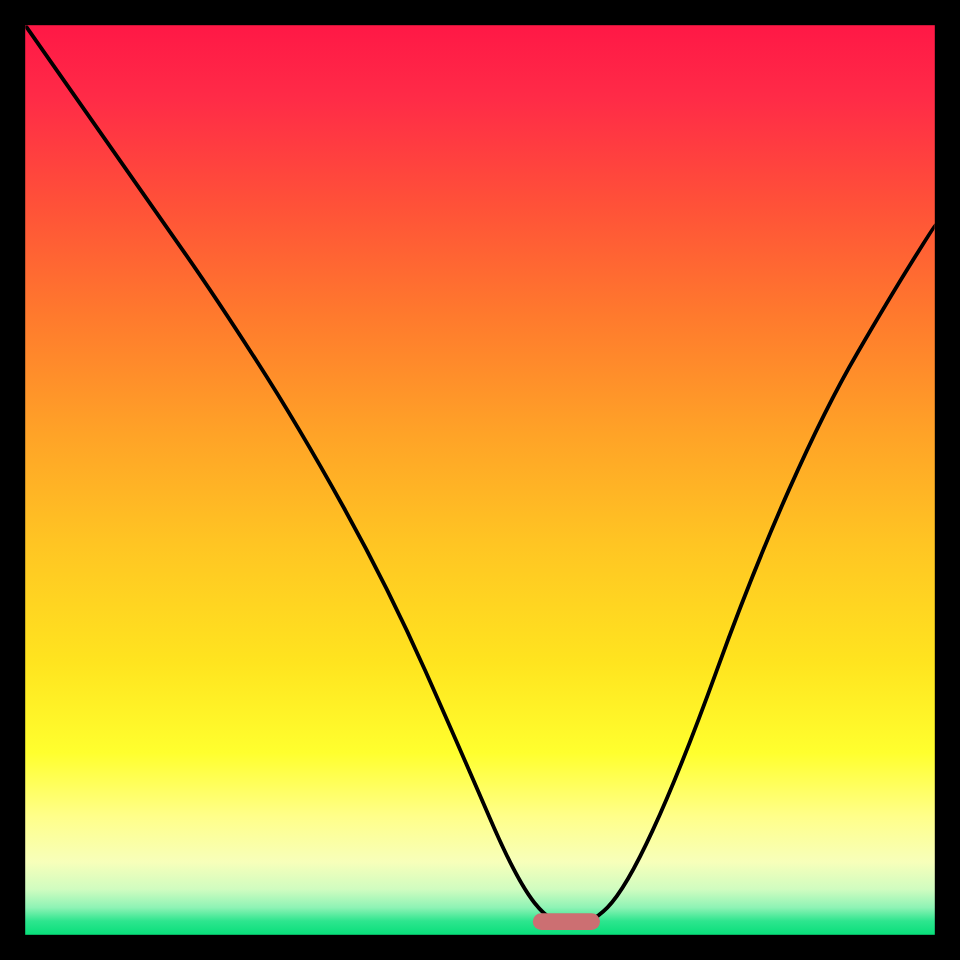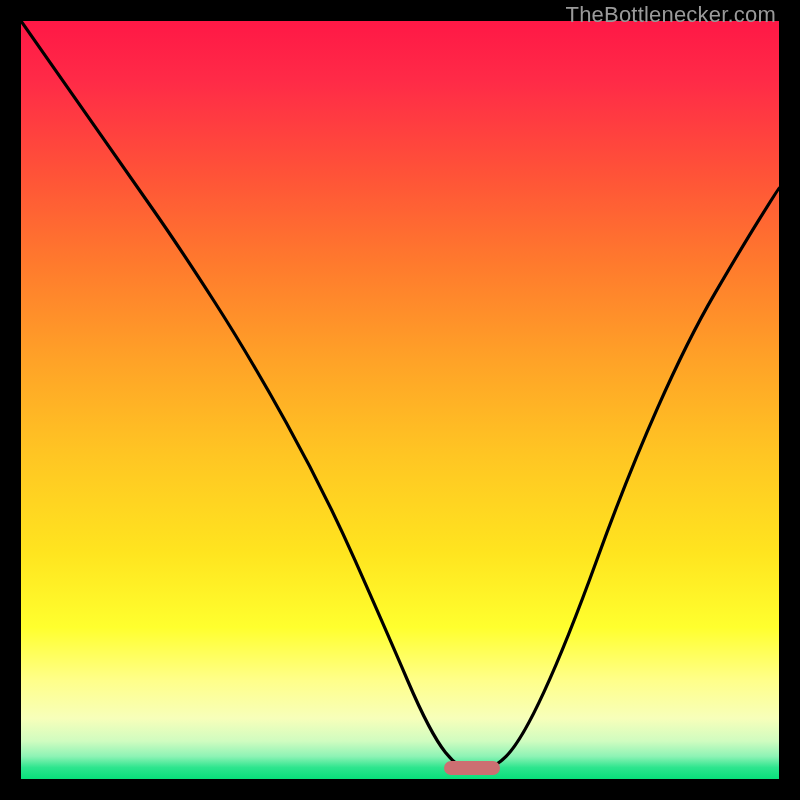--- a/index.html
+++ b/index.html
@@ -73,15 +73,14 @@
   <div class="plot-area">
 
     <svg class="curve" viewBox="0 0 758 758" preserveAspectRatio="none">
       <path id="curve-path" fill="none" stroke="#000000" stroke-width="3.2" stroke-linecap="round" stroke-linejoin="round" d="M 0.0 0.0 Q 0.0 0.0 26.5 37.9 Q 53.1 75.8 79.6 113.7 Q 106.1 151.6 132.7 189.5 Q 159.2 227.4 193.3 280.5 Q 227.4 333.5 265.3 401.7 Q 303.2 470.0 333.5 538.2 Q 363.8 606.4 386.6 659.5 Q 409.3 712.5 424.5 731.5 Q 439.6 750.4 454.8 750.4 Q 470.0 750.4 485.1 735.3 Q 500.3 720.1 523.0 670.8 Q 545.8 621.6 576.1 538.2 Q 606.4 454.8 636.7 386.6 Q 667.0 318.4 693.6 272.9 Q 720.1 227.4 739.0 197.1 T 758.0 166.8"></path>
     </svg>
 
     <div class="marker" id="marker" style="width: 56.85px; left: 422.585px; bottom: 3.79px; background: rgb(204, 111, 114);"></div>
 
   </div>
 
-  <div class="attribution">TheBottlenecker.com</div>
 
 </div>
 
 </body></html>

